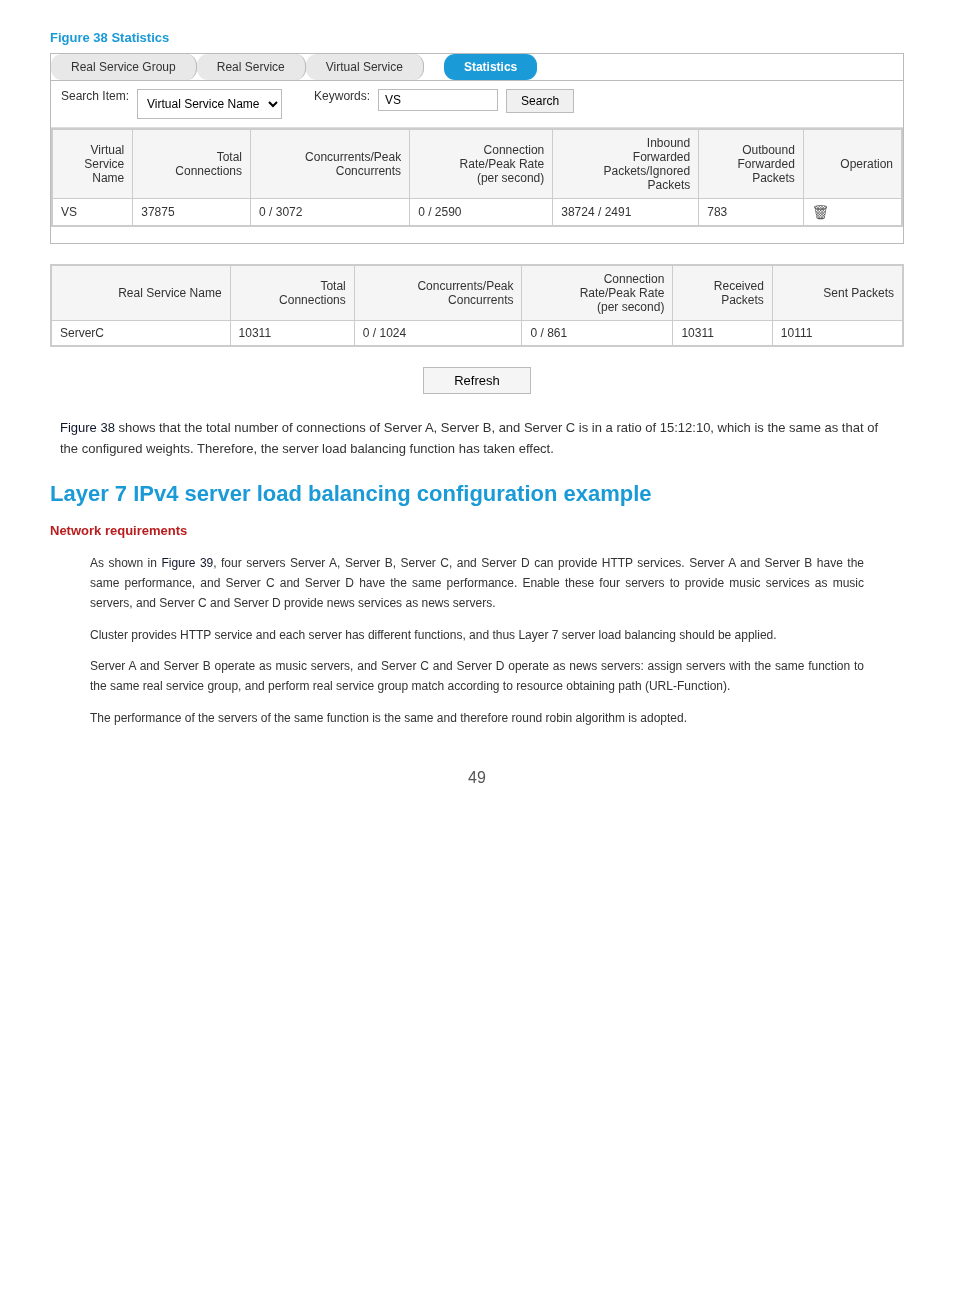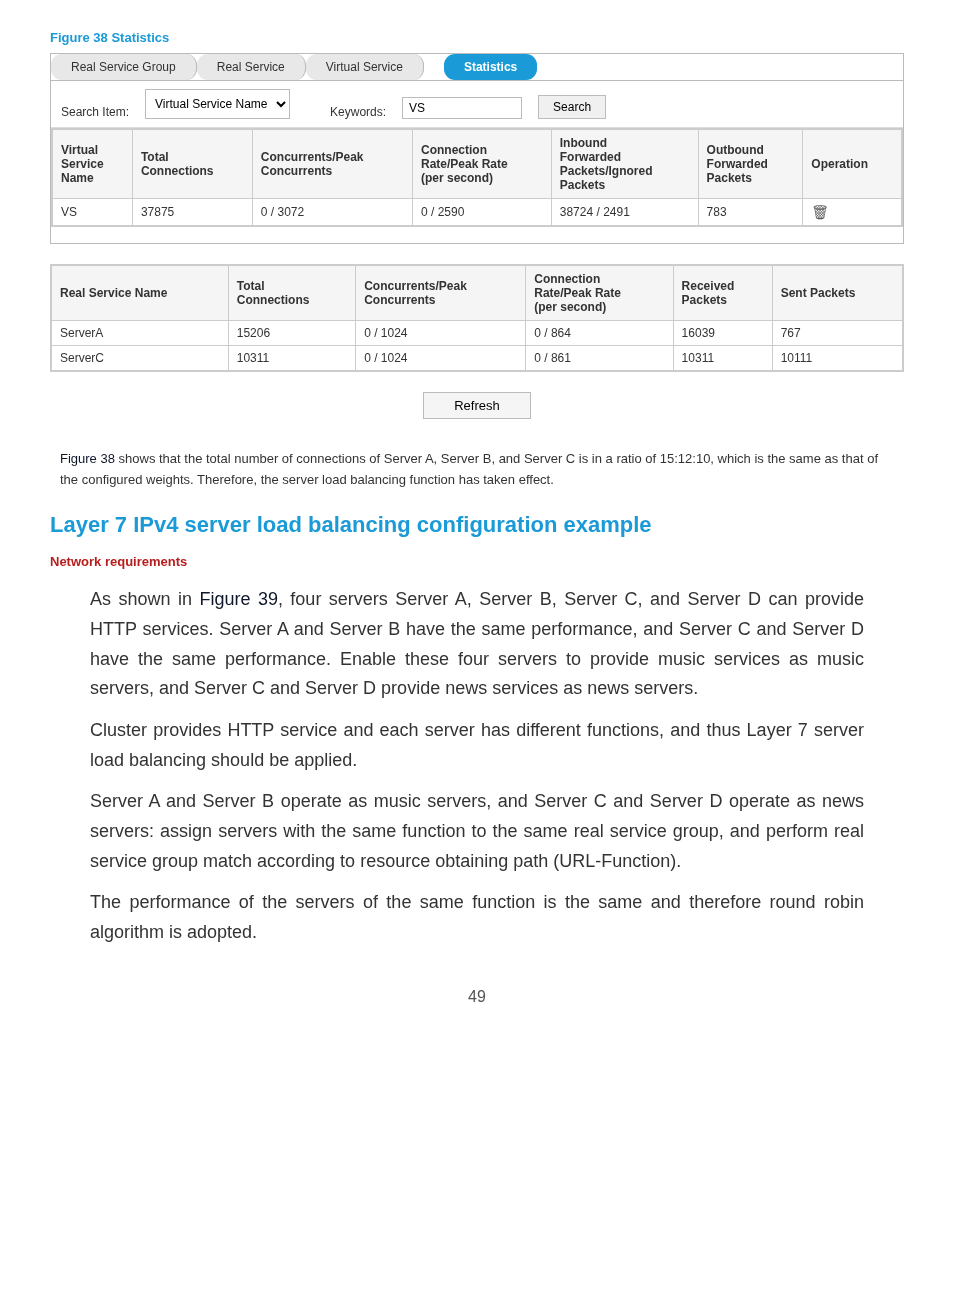--- a/index.html
+++ b/index.html
@@ -43,22 +43,22 @@
     .tab-item:last-child { border-right: none; margin-left: 20px; }
     .tab-item.active {
       background: #1a9ad7;
       color: #fff;
       font-weight: bold;
     }
 
     .search-row {
       padding: 8px 10px;
       display: flex;
-      align-items: flex-end;
-      gap: 16px;
+      align-items: flex-start;
+      gap: 8px;
       border-bottom: 1px solid #ddd;
     }
     .search-label {
       font-size: 12px;
     }
     .search-select {
       padding: 6px 5px;
       font-size: 12px;
       border: 1px solid #bbb;
       background: #fff;
@@ -84,22 +84,22 @@
     
     .data-table {
       width: 100%;
       border-collapse: collapse;
       font-size: 12px;
     }
     .data-table th {
       background: #f5f5f5;
       border: 1px solid #ccc;
       padding: 6px 8px;
-      text-align: left;
-      font-weight: bold;
+      text-align: right;
+      font-weight: normal;
       color: #333;
       vertical-align: middle;
     }
     .data-table td {
       border: 1px solid #ccc;
       padding: 5px 8px;
       text-align: left;
       vertical-align: middle;
     }
 
@@ -118,21 +118,21 @@
 
     
     .real-service-table-wrap {
       border: 1px solid #ccc;
       margin-bottom: 20px;
     }
 
     
     .refresh-section {
       text-align: center;
-      margin-bottom: 30px;
+      margin-bottom: 24px;
     }
     .refresh-button {
       padding: 5px 30px;
       background: #f5f5f5;
       border: 1px solid #bbb;
       font-size: 13px;
       cursor: pointer;
     }
 
     
@@ -159,21 +159,21 @@
     
     .sub-heading {
       color: #b91c1c;
       font-weight: bold;
       font-size: 13px;
       margin-bottom: 16px;
     }
 
     
     .body-para {
-      font-size: 18px;
+      font-size: 12px;
       line-height: 1.65;
       margin-bottom: 12px;
       text-align: justify;
       padding: 0 40px;
     }
 
     
     .page-number {
       text-align: center;
       font-size: 16px;
@@ -243,28 +243,20 @@
         <th>Real Service Name</th>
         <th>Total<br>Connections</th>
         <th>Concurrents/Peak<br>Concurrents</th>
         <th>Connection<br>Rate/Peak Rate<br>(per second)</th>
         <th>Received<br>Packets</th>
         <th>Sent Packets</th>
       </tr>
     </thead>
     <tbody>
       <tr>
-        <td>ServerA</td>
-        <td>15206</td>
-        <td>0 / 1024</td>
-        <td>0 / 864</td>
-        <td>16039</td>
-        <td>767</td>
-      </tr>
-      <tr>
         <td>ServerC</td>
         <td>10311</td>
         <td>0 / 1024</td>
         <td>0 / 861</td>
         <td>10311</td>
         <td>10111</td>
       </tr>
     </tbody>
   </table>
 </div>

